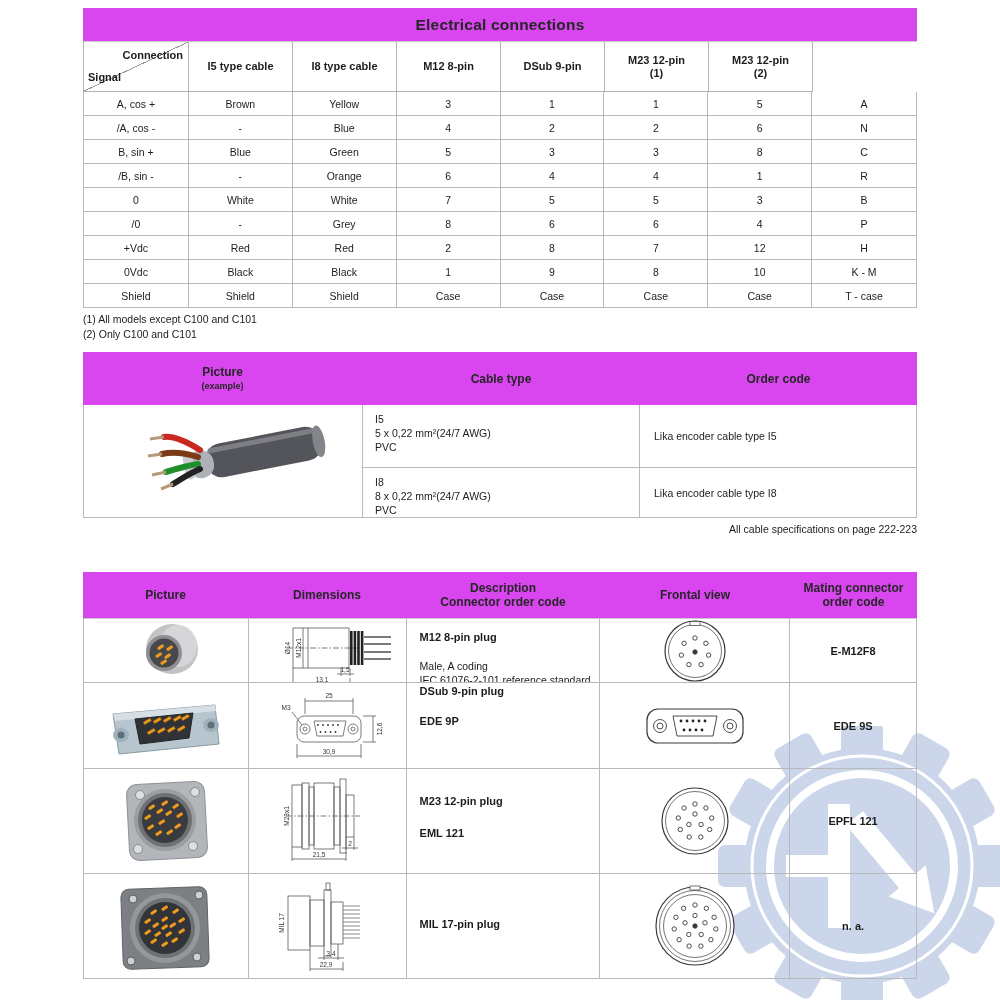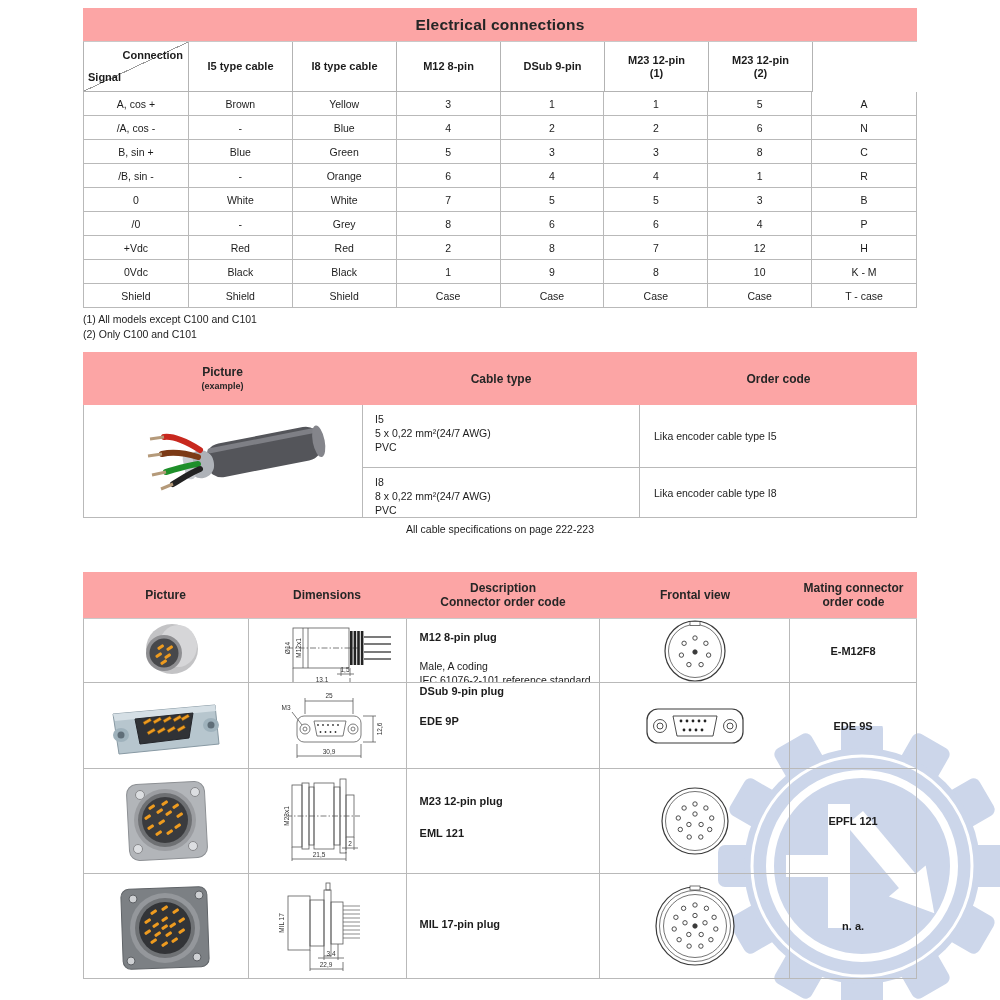--- a/index.html
+++ b/index.html
@@ -1,21 +1,21 @@
 <!DOCTYPE html>
 <html><head>
 <meta charset="utf-8">
 <style>
   *{margin:0;padding:0;box-sizing:border-box}
   html,body{width:1000px;height:1000px;background:#fff;overflow:hidden;
     font-family:"Liberation Sans",sans-serif;color:#1c1c1c;position:relative}
   .abs{position:absolute}
   .content{position:absolute;left:83px;top:0;width:834px;height:1000px;z-index:1}
   
-  .graybar{background:#fca5a5;color:#262626;font-weight:bold}
+  .graybar{background:#d946ef;color:#262626;font-weight:bold}
   
   .titlebar{left:0;top:8px;width:834px;height:33px;font-size:15.5px;line-height:33px;text-align:center;letter-spacing:.2px}
   .t1head{left:0;top:41px;width:834px;height:51px;display:flex;border-left:1px solid #b3b3b3;border-top:1px solid #c9c9c9}
   .t1h{border-right:1px solid #b3b3b3;border-bottom:1px solid #b3b3b3;display:flex;flex-direction:column;
        align-items:center;justify-content:center;font-weight:bold;font-size:11px;line-height:13px;text-align:center}
   .w105{width:105px}.w104{width:104px}
   .diagcell{position:relative;
     background:linear-gradient(to bottom right,transparent 49.5%,#9a9a9a 49.5%,#9a9a9a 50.6%,transparent 50.6%)}
   .diag-top{position:absolute;top:7px;right:5px;font-size:11px;font-weight:bold}
   .diag-bottom{position:absolute;bottom:7px;left:4px;font-size:11px;font-weight:bold}
@@ -30,21 +30,21 @@
   .t2h .sub{font-size:9px;font-weight:bold}
   .cw1{width:279px}.cw2{width:278px}.cw3{width:277px}
   .t2body{left:0;top:405px;width:834px;height:113px;display:flex;border:1px solid #b9b9b9;border-top:none}
   .t2pic{width:278px;display:flex;align-items:center;justify-content:center}
   .t2grid{width:554px;display:flex;flex-direction:column}
   .t2row{display:flex;height:56px}
   .t2row.first{border-bottom:1px solid #b9b9b9;height:74px}
   .t2type{width:278px;border-left:1px solid #b9b9b9;border-right:1px solid #b9b9b9;
           font-size:10.5px;line-height:14px;padding:7px 0 0 12px}
   .t2order{flex:1;display:flex;align-items:center;padding-left:14px;font-size:10.5px;font-weight:normal}
-  .note{left:0;top:523px;width:834px;text-align:center;font-size:10.5px}
+  .note{left:0;top:523px;width:834px;text-align:right;font-size:10.5px}
   
   .t3head{left:0;top:572px;width:834px;height:46px;display:flex}
   .t3h{display:flex;flex-direction:column;align-items:center;justify-content:center;font-size:12px;line-height:14px;text-align:center}
   .k1{width:165px}.k2{width:158px}.k3{width:194px}.k4{width:190px}.k5{width:127px}
   .t3body{left:0;top:618px;width:834px;border-left:1px solid #b9b9b9;border-top:1px solid #c9c9c9}
   .t3r{display:flex}
   .h84{height:64px}.h86{height:86px}.h105{height:105px}
   .t3c{border-right:1px solid #b9b9b9;border-bottom:1px solid #b9b9b9;display:flex;align-items:center;justify-content:center;overflow:hidden}
   .t3desc{flex-direction:column;align-items:flex-start;justify-content:flex-start;padding-left:13px}
   .dt{font-size:11px;font-weight:bold}

